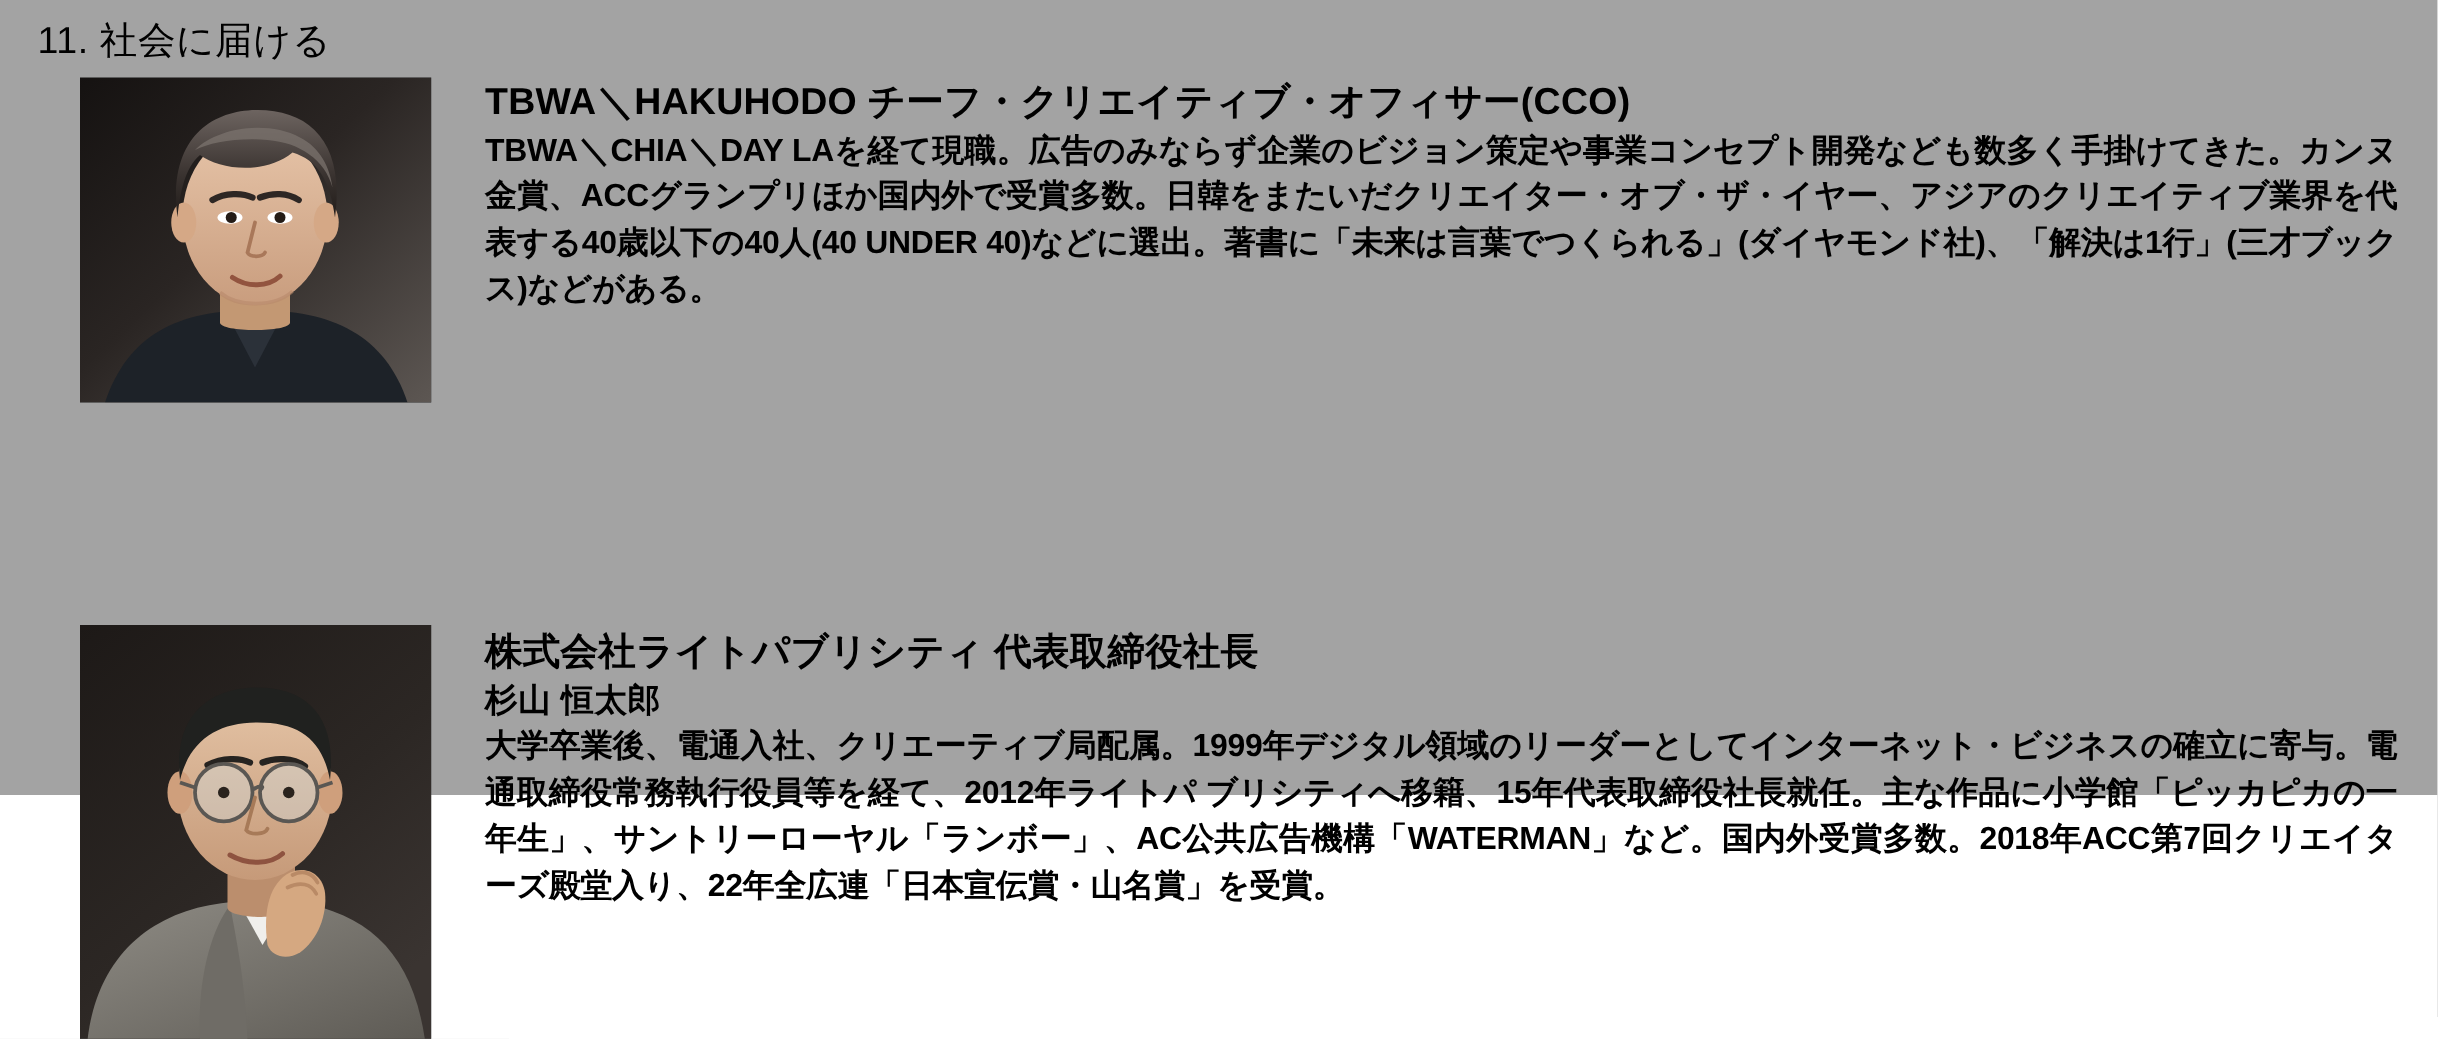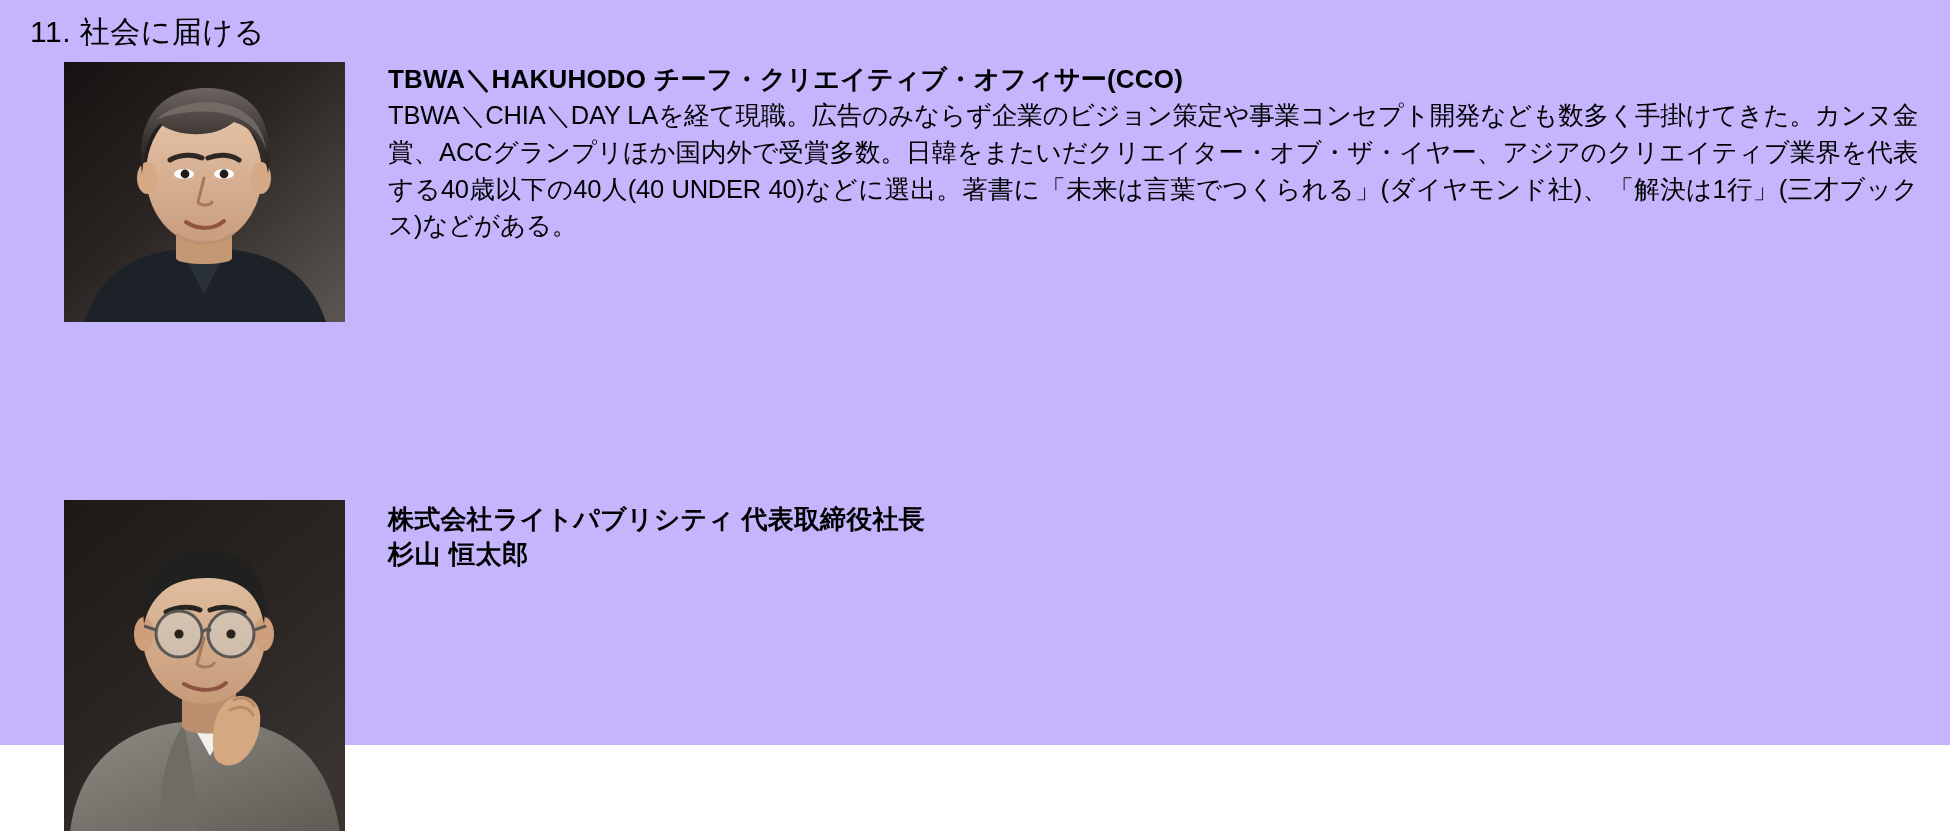--- a/index.html
+++ b/index.html
@@ -10,22 +10,22 @@
   body {
     width: 1950px;
     height: 831px;
     font-family: "Liberation Sans", "DejaVu Sans", sans-serif;
     color: #000000;
     overflow: hidden;
   }
   .page {
     position: relative;
     width: 1950px;
-    height: 745px;
-    background: #c4b5fd;
+    height: 636px;
+    background: #a3a3a3;
   }
 
   
   .section-heading {
     position: absolute;
     font-size: 30px;
     font-weight: 400;
     letter-spacing: 0.5px;
     color: #000;
     white-space: nowrap;
@@ -60,38 +60,38 @@
   }
 
   .bio {
     position: absolute;
     left: 388px;
     top: 0px;
     width: 1530px;
   }
 
   .bio .title-line {
-    font-size: 26px;
+    font-size: 30px;
     font-weight: bold;
     line-height: 1.32;
     letter-spacing: 0.2px;
     margin: 0 0 1px 0;
     white-space: nowrap;
   }
   .bio .person-name {
     font-size: 26px;
     font-weight: bold;
     line-height: 1.32;
     letter-spacing: 0.6px;
     margin: 0 0 2px 0;
     white-space: nowrap;
   }
   .bio .description {
     font-size: 25.5px;
-    font-weight: 400;
+    font-weight: 700;
     line-height: 1.44;
     letter-spacing: -0.2px;
     margin: 0;
     text-align: justify;
     text-justify: inter-character;
   }
   #entry-12 .bio { top: 2px; }
   #entry-12 .bio .description { line-height: 1.46; }
 </style>
 </head>
@@ -212,16 +212,17 @@
 
         <path d="M140 138 L133 164 C136 168 148 168 150 163" stroke="#a77a58" stroke-width="3" fill="none" stroke-linecap="round"></path>
 
         <path d="M120 184 C134 192 152 192 162 183" stroke="#8e5340" stroke-width="4" fill="none" stroke-linecap="round"></path>
       </svg>
     </div>
 
     <div class="bio">
       <p class="title-line">株式会社ライトパブリシティ 代表取締役社長</p>
       <p class="person-name">杉山 恒太郎</p>
+      <p class="description">大学卒業後、電通入社、クリエーティブ局配属。1999年デジタル領域のリーダーとしてインターネット・ビジネスの確立に寄与。電通取締役常務執行役員等を経て、2012年ライトパ ブリシティへ移籍、15年代表取締役社長就任。主な作品に小学館「ピッカピカの一年生」、サントリーローヤル「ランボー」、AC公共広告機構「WATERMAN」など。国内外受賞多数。2018年ACC第7回クリエイターズ殿堂入り、22年全広連「日本宣伝賞・山名賞」を受賞。</p>
     </div>
   </div>
 
 </div>
 
 </body></html>

